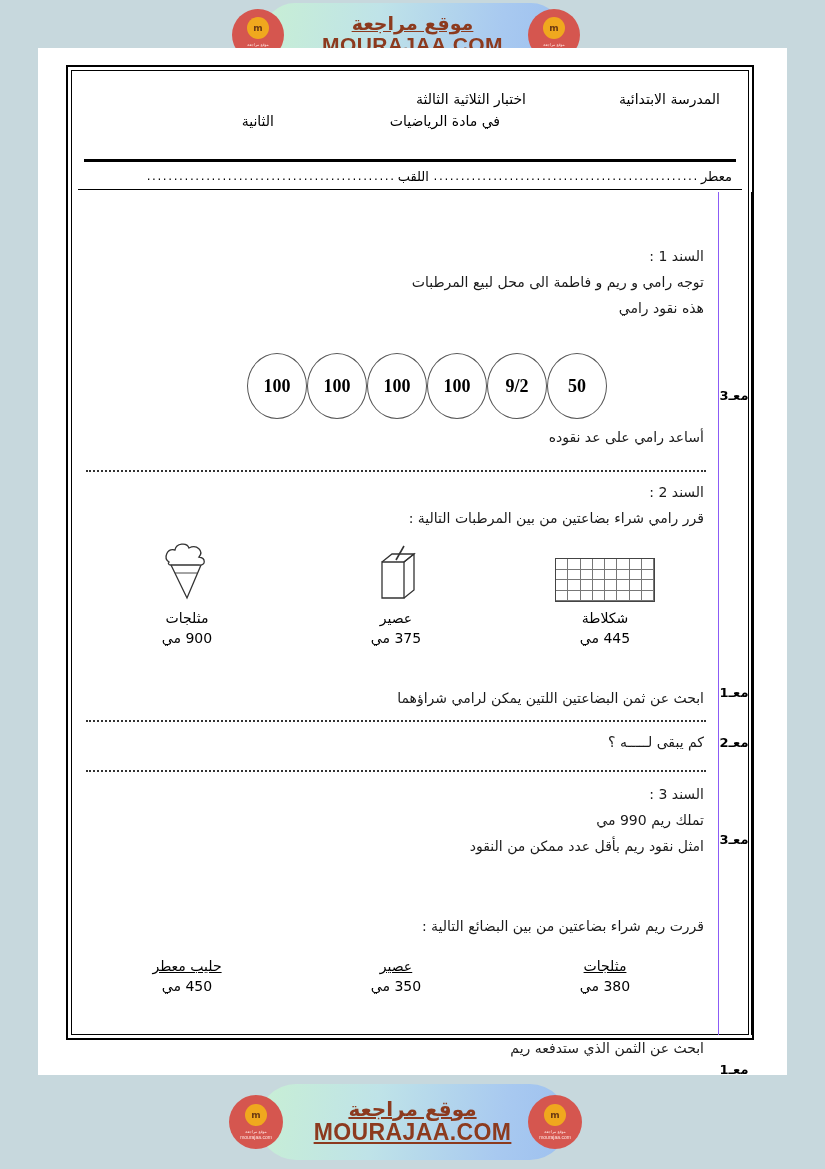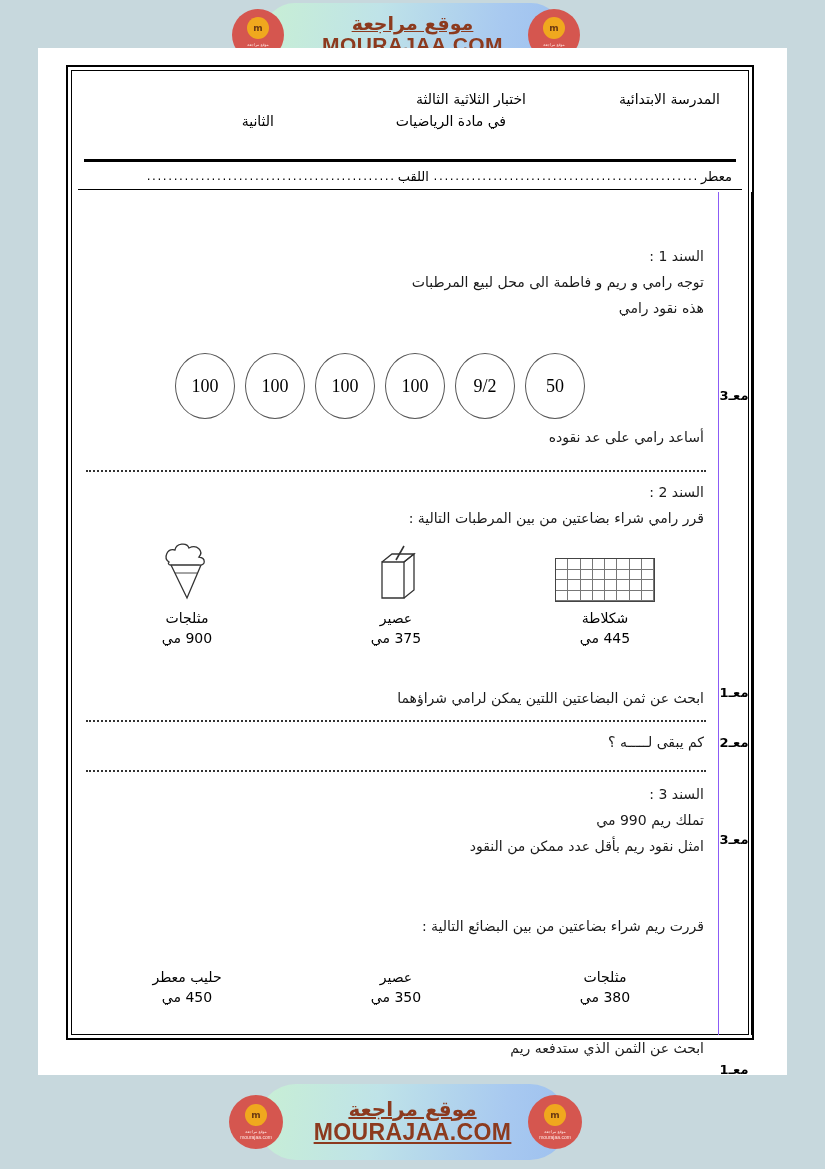--- a/index.html
+++ b/index.html
@@ -145,21 +145,21 @@
   }
   .hdr-exam {
     position: absolute;
     right: 218px; top: 8px;
     font-size: 14px;
     font-family: "DejaVu Sans", sans-serif;
     white-space: nowrap;
   }
   .hdr-subject {
     position: absolute;
-    right: 238px; top: 30px;
+    right: 244px; top: 30px;
     font-size: 14px;
     font-family: "DejaVu Sans", sans-serif;
     white-space: nowrap;
   }
   .hdr-level {
     position: absolute;
     right: 470px; top: 30px;
     font-size: 14px;
     font-family: "DejaVu Sans", sans-serif;
     white-space: nowrap;
@@ -246,26 +246,27 @@
     position: absolute;
     right: 10px;
     left: 10px;
     border-top: 2px dotted #333;
     height: 0;
   }
 
   
   .coins {
     position: absolute;
-    right: 131px;
+    right: 109px;
     top: 161px;
     display: flex;
     flex-direction: row;
-    gap: 10px;
+    gap: 0;
     direction: ltr;
+    font-weight: bold;
   }
   .coin {
     width: 58px;
     height: 64px;
     border: 1.4px solid #555;
     border-radius: 50%;
     display: flex;
     align-items: center;
     justify-content: center;
     font-family: "Liberation Serif", serif;
@@ -297,21 +298,21 @@
     justify-content: center;
   }
   .good-name {
     font-size: 14px;
     margin-top: 8px;
   }
   .good-price {
     font-size: 14px;
     margin-top: 4px;
   }
-  .goods.text-only .good-name { margin-top: 11px; }
+  .goods.text-only .good-name { margin-top: 0; text-decoration: underline; }
 
   
   .choco {
     width: 98px;
     height: 42px;
     border: 1px solid #444;
     display: grid;
     grid-template-columns: repeat(8, 1fr);
     grid-template-rows: repeat(4, 1fr);
     background: #fff;

